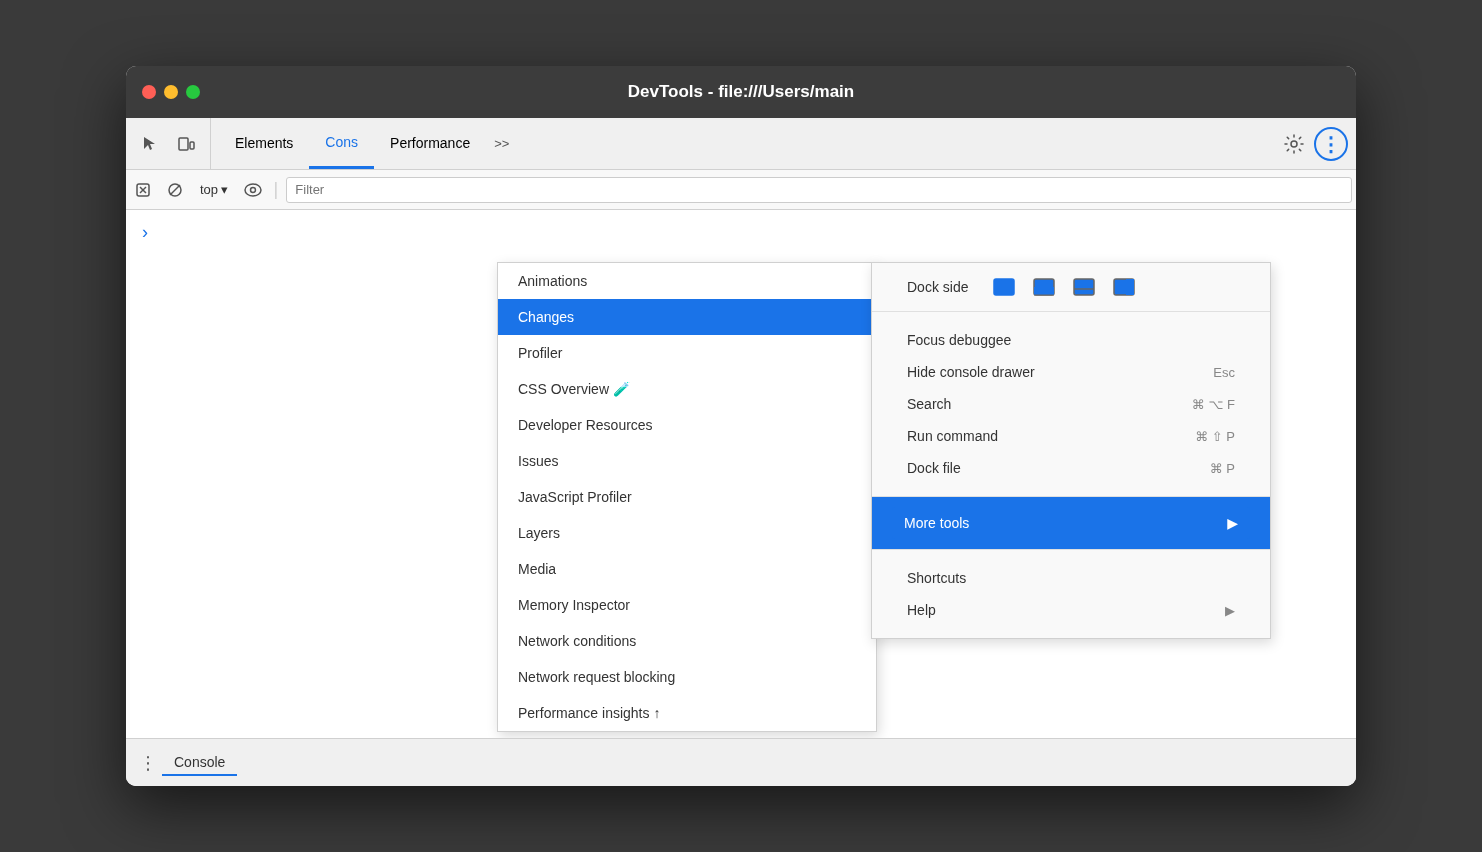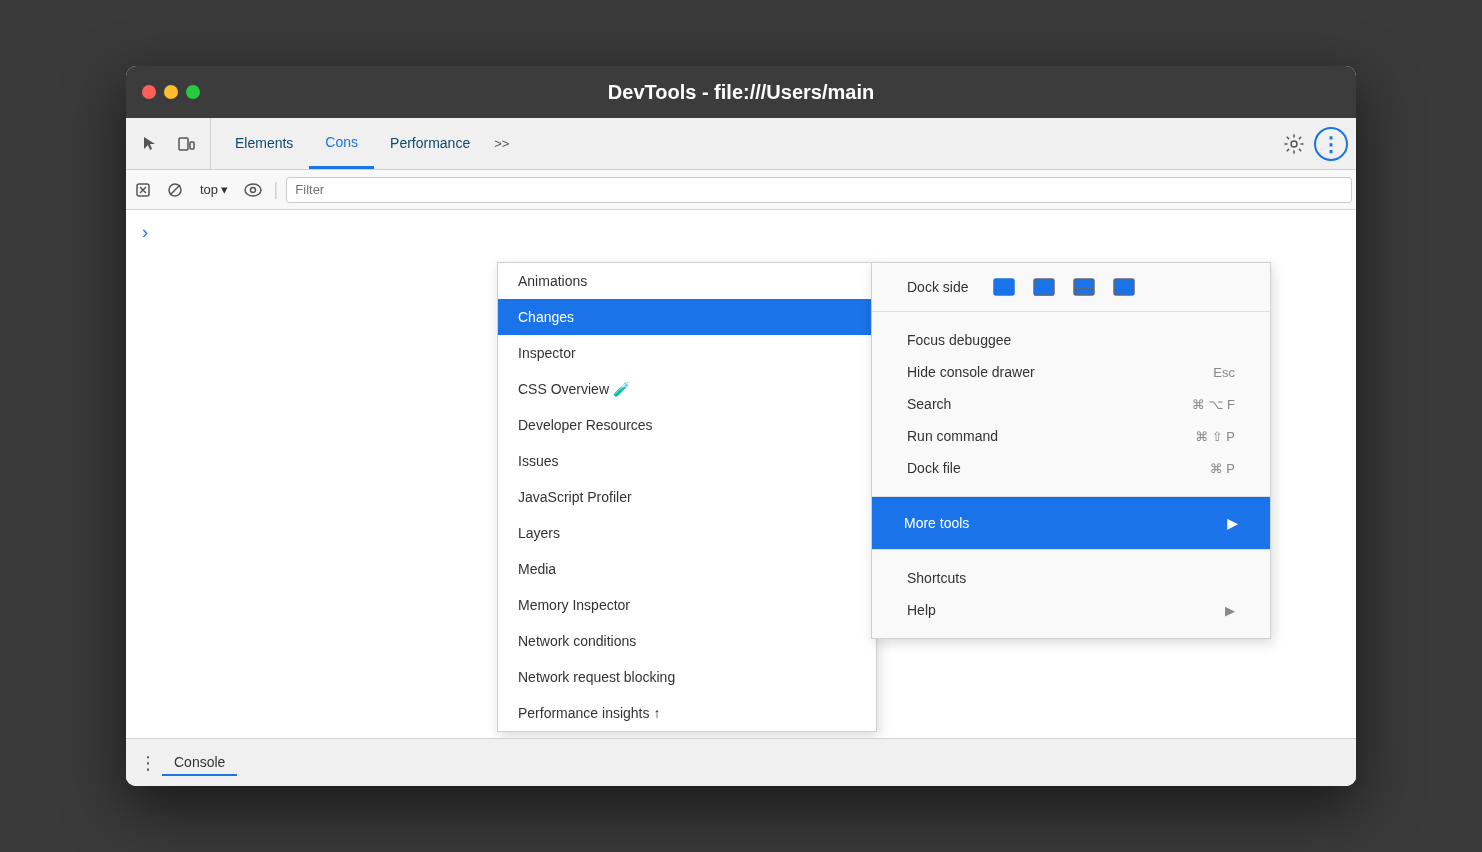--- a/index.html
+++ b/index.html
@@ -42,21 +42,21 @@
       width: 14px;
       height: 14px;
       border-radius: 50%;
       display: inline-block;
     }
     .tb-close { background: #ff5f56; }
     .tb-minimize { background: #ffbd2e; }
     .tb-maximize { background: #27c93f; }
     .titlebar-title {
       color: #ffffff;
-      font-size: 20px;
+      font-size: 17px;
       font-weight: 600;
     }
     .devtools-body {
       flex: 1;
       display: flex;
       flex-direction: column;
       background: #f0f0f0;
       overflow: hidden;
     }
     
@@ -87,21 +87,21 @@
       cursor: pointer;
       color: #555;
       font-size: 18px;
     }
     .tab {
       display: flex;
       align-items: center;
       padding: 0 16px;
       cursor: pointer;
       font-size: 14px;
-      color: #0c4a6e;
+      color: #000000;
       border-bottom: 2px solid transparent;
       white-space: nowrap;
     }
     .tab.active {
       color: #1a73e8;
       border-bottom: 3px solid #1a73e8;
       font-weight: 400;
     }
     .tab-more {
       display: flex;
@@ -403,21 +403,21 @@
       <div class="dropdown-overlay">
 
         <div class="more-tools-menu">
           <div class="menu-item">
             <span>Animations</span>
           </div>
           <div class="menu-item selected">
             <span>Changes</span>
           </div>
           <div class="menu-item">
-            <span>Inspector</span>
+            <span>Profiler</span>
           </div>
           <div class="menu-item">
             <span>CSS Overview 🧪</span>
           </div>
           <div class="menu-item">
             <span>Developer Resources</span>
           </div>
           <div class="menu-item">
             <span>Issues</span>
           </div>

